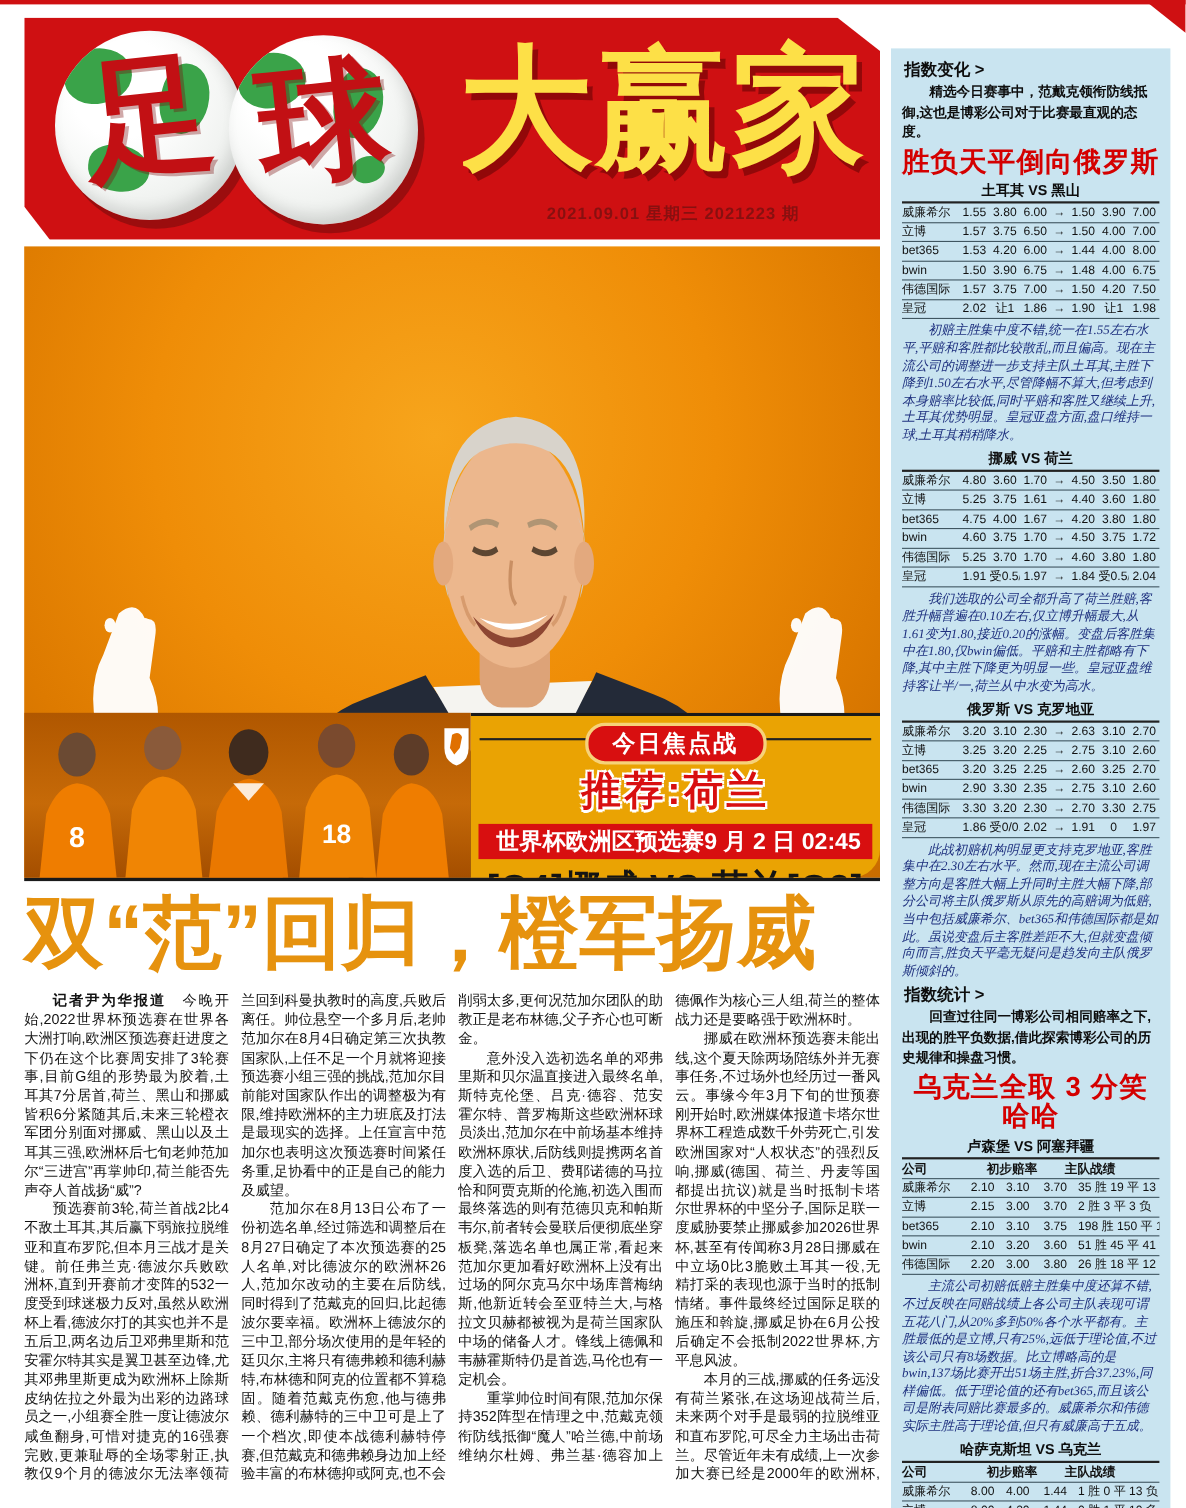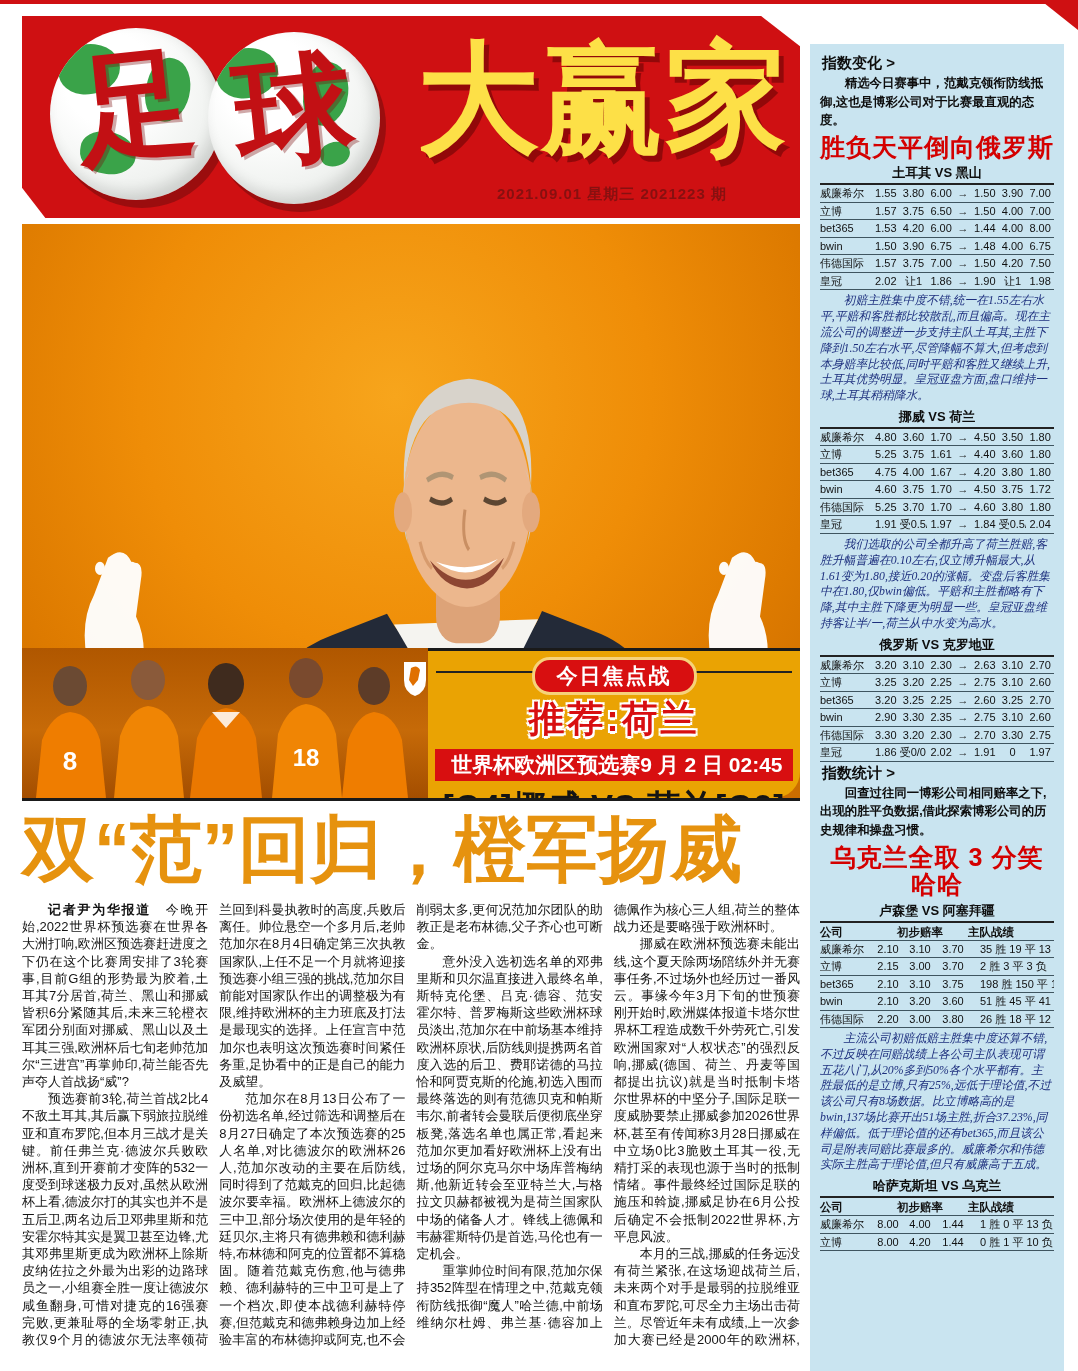--- a/index.html
+++ b/index.html
@@ -89,21 +89,21 @@
   .ot-row .c0 { text-align:left; }
   .ot-row .arr { color:#222; }
   .sb-analysis { font-family:"Liberation Serif","DejaVu Serif",serif; font-style:italic;
                  font-size:11.8px; line-height:1.34; color:#1d2f7e; text-indent:2em;
                  margin:3px 0 4px 0; }
   .st-head { display:grid; grid-template-columns:52px 96px 1fr; font-size:11.5px; font-weight:bold;
              border-bottom:1px solid #3f5560; line-height:16px; margin-top:1px; }
   .st-head .h1 { text-align:center; }
   .st-row { display:grid; grid-template-columns:52px 32px 32px 34px 1fr;
             font-size:11px; line-height:16.5px; border-bottom:1px solid #3f5560; align-items:center; }
-  .st-row span { text-align:center; white-space:nowrap; overflow:hidden; }
+  .st-row span { text-align:right; white-space:nowrap; overflow:hidden; }
   .st-row .c0 { text-align:left; }
   .st-row .c4 { text-align:left; padding-left:10px; }
 </style>
 </head>
 <body>
 
 <div class="top-rule"></div>
 <div class="corner-wedge"></div>
 
 <div class="page">
@@ -435,20 +435,21 @@
             <span class="c0">皇冠</span>
             <span>1.86</span>
             <span>受0/0.5</span>
             <span>2.02</span>
             <span class="arr">→</span>
             <span>1.91</span>
             <span>0</span>
             <span>1.97</span>
           </div>
         </div>
+      <div class="sb-analysis">此战初赔机构明显更支持克罗地亚,客胜集中在2.30左右水平。然而,现在主流公司调整方向是客胜大幅上升同时主胜大幅下降,部分公司将主队俄罗斯从原先的高赔调为低赔,当中包括威廉希尔、bet365和伟德国际都是如此。虽说变盘后主客胜差距不大,但就变盘倾向而言,胜负天平毫无疑问是趋发向主队俄罗斯倾斜的。</div>
     </div>
 
     <div class="sb-sec-title">指数统计 &gt;</div>
     <div class="sb-intro">回查过往同一博彩公司相同赔率之下,出现的胜平负数据,借此探索博彩公司的历史规律和操盘习惯。</div>
     <div class="sb-red-head">乌克兰全取 3 分笑哈哈</div>
 
     <div>
       <div class="ot-match">卢森堡 VS 阿塞拜疆</div>
       <div class="st-head">
         <span>公司</span>

